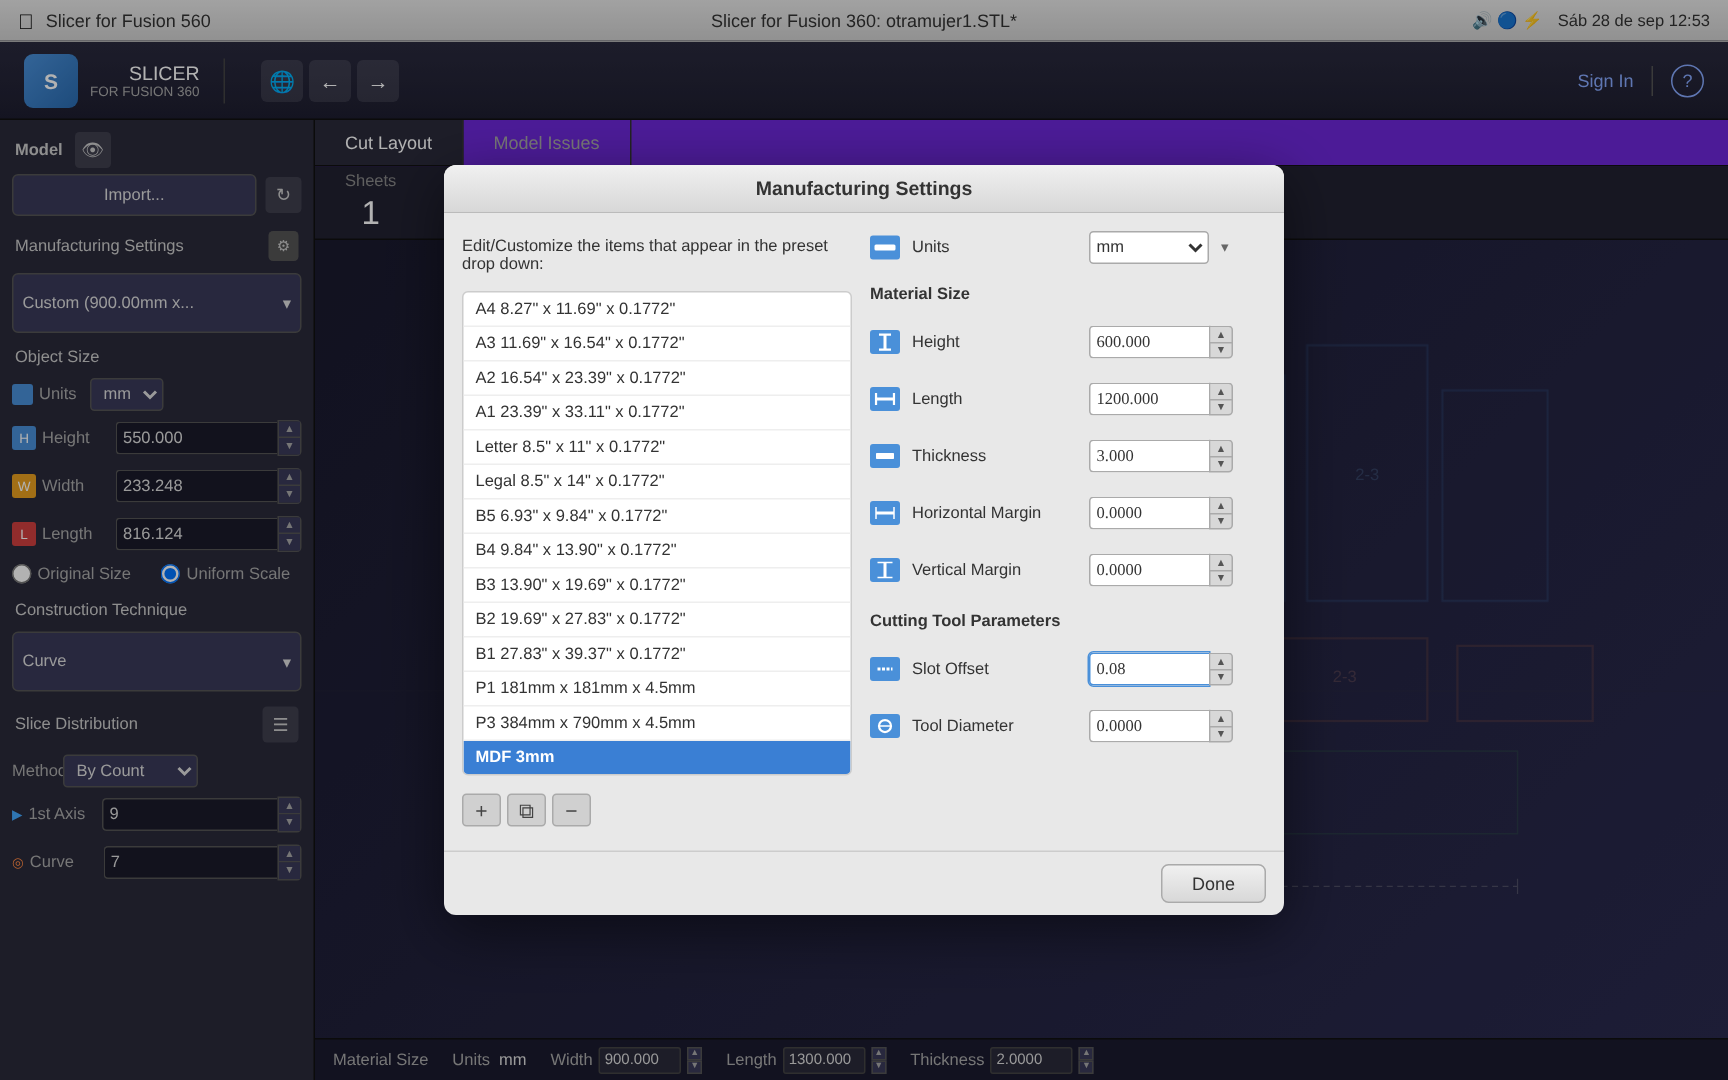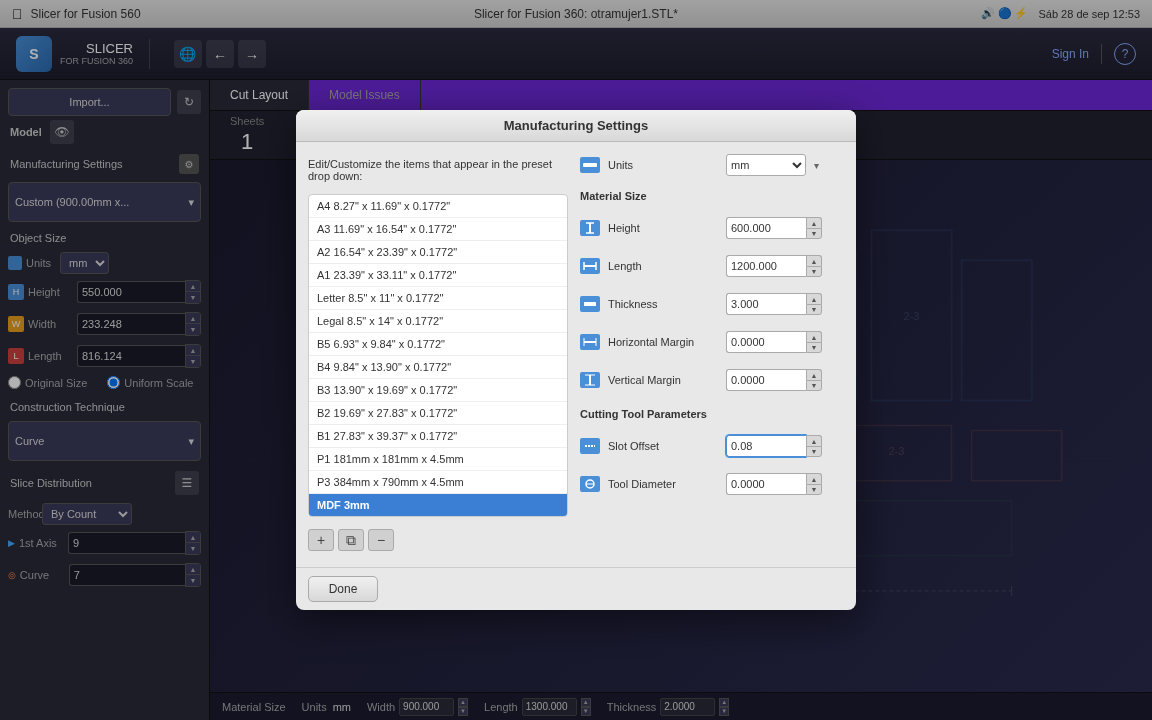--- a/index.html
+++ b/index.html
@@ -549,20 +549,21 @@
     .d-number-input {
       width: 80px;
       height: 22px;
       background: white;
       border: 1px solid #aaa;
       border-right: none;
       border-radius: 3px 0 0 3px;
       font-size: 11px;
       padding: 0 4px;
       color: #333;
+      font-family: Liberation Serif, serif;
     }
     .d-number-input.active {
       border-color: #4a90d9;
       outline: 1px solid #4a90d9;
     }
     .d-spin-btns {
       display: flex;
       flex-direction: column;
     }
     .d-spin-btn {
@@ -606,20 +607,21 @@
       height: 22px;
       background: white;
       border: 1px solid #aaa;
       border-radius: 3px;
       font-size: 11px;
       color: #333;
     }
 
     .dialog-footer {
       display: flex;
+      justify-content: flex-end;
       padding: 8px 12px;
       border-top: 1px solid #ccc;
     }
     .done-btn {
       width: 70px;
       height: 26px;
       background: linear-gradient(to bottom, #f0f0f0, #d8d8d8);
       border: 1px solid #aaa;
       border-radius: 5px;
       font-size: 12px;
@@ -678,26 +680,26 @@
     <div style="width:1px; height:20px; background:#555;"></div>
     <div class="help-btn">?</div>
   </div>
 </div>
 
 <div class="main-layout">
 
   <div class="sidebar">
     <div class="sidebar-section">
       <div class="sidebar-row">
+        <span class="sidebar-label">Model</span>
+        <button class="btn-icon-small">👁</button>
+      </div>
+      <div class="sidebar-row">
         <button class="import-btn">Import...</button>
         <button class="btn-icon-small">↻</button>
-      </div>
-      <div class="sidebar-row">
-        <span class="sidebar-label">Model</span>
-        <button class="btn-icon-small">👁</button>
       </div>
     </div>
 
     <div class="sidebar-section">
       <div class="section-header">
         <span>Manufacturing Settings</span>
         <button class="gear-btn">⚙</button>
       </div>
       <div class="dropdown-field">
         <span>Custom (900.00mm x...</span>

